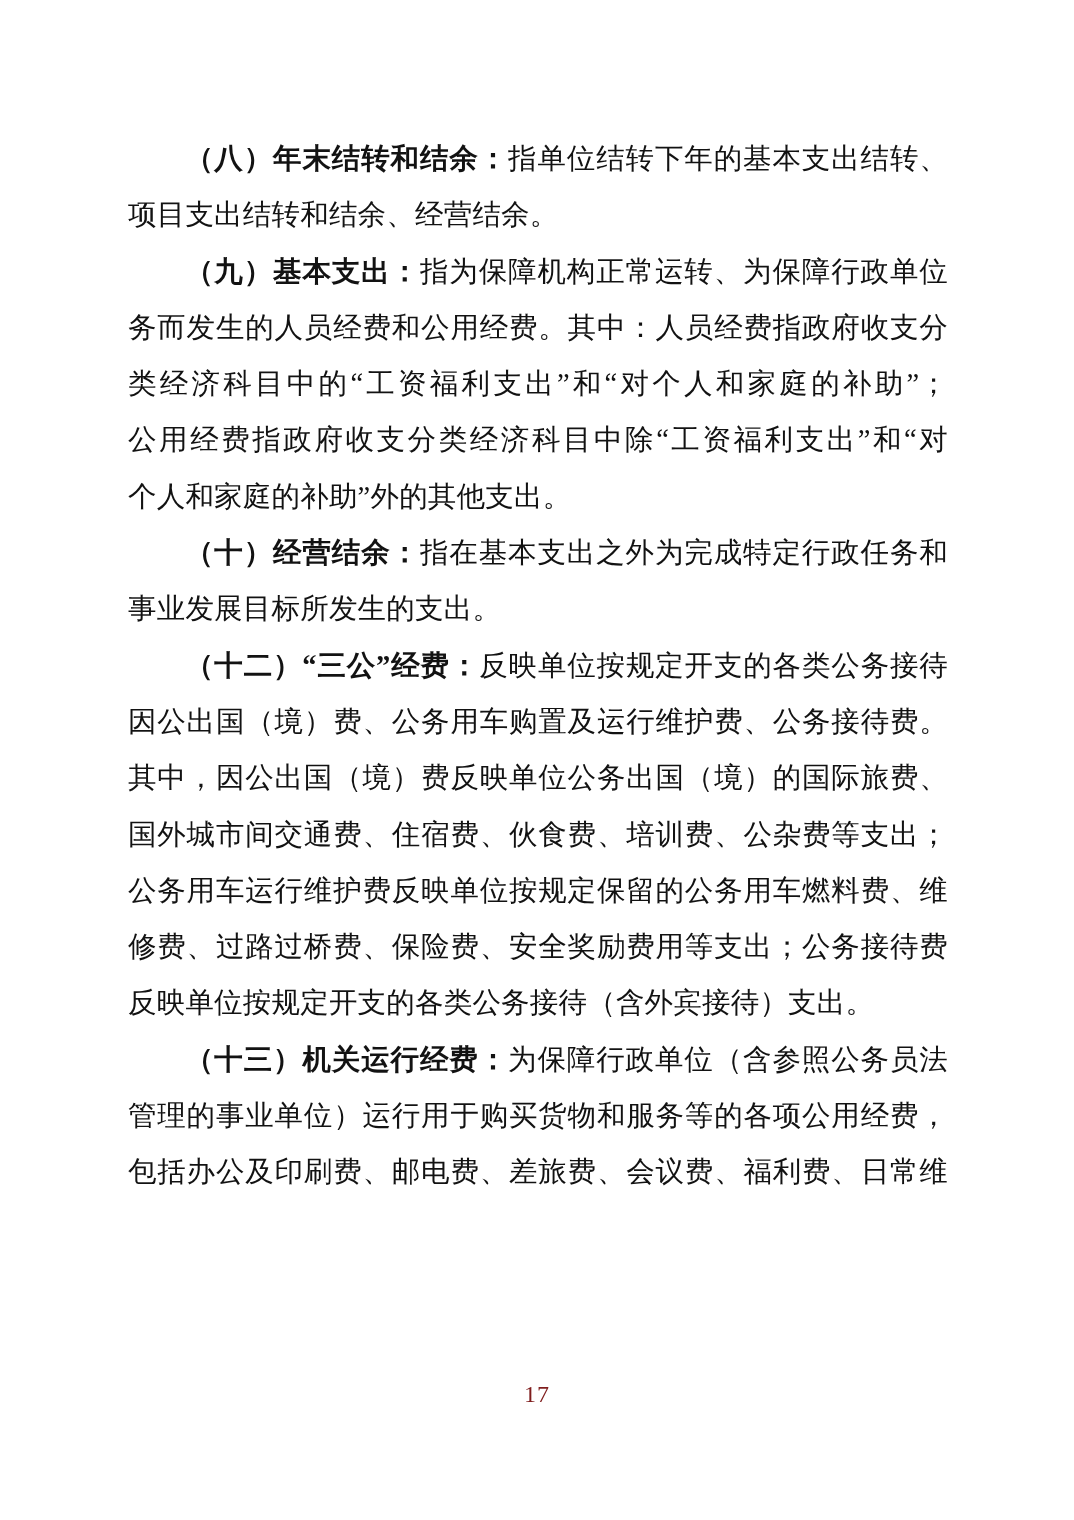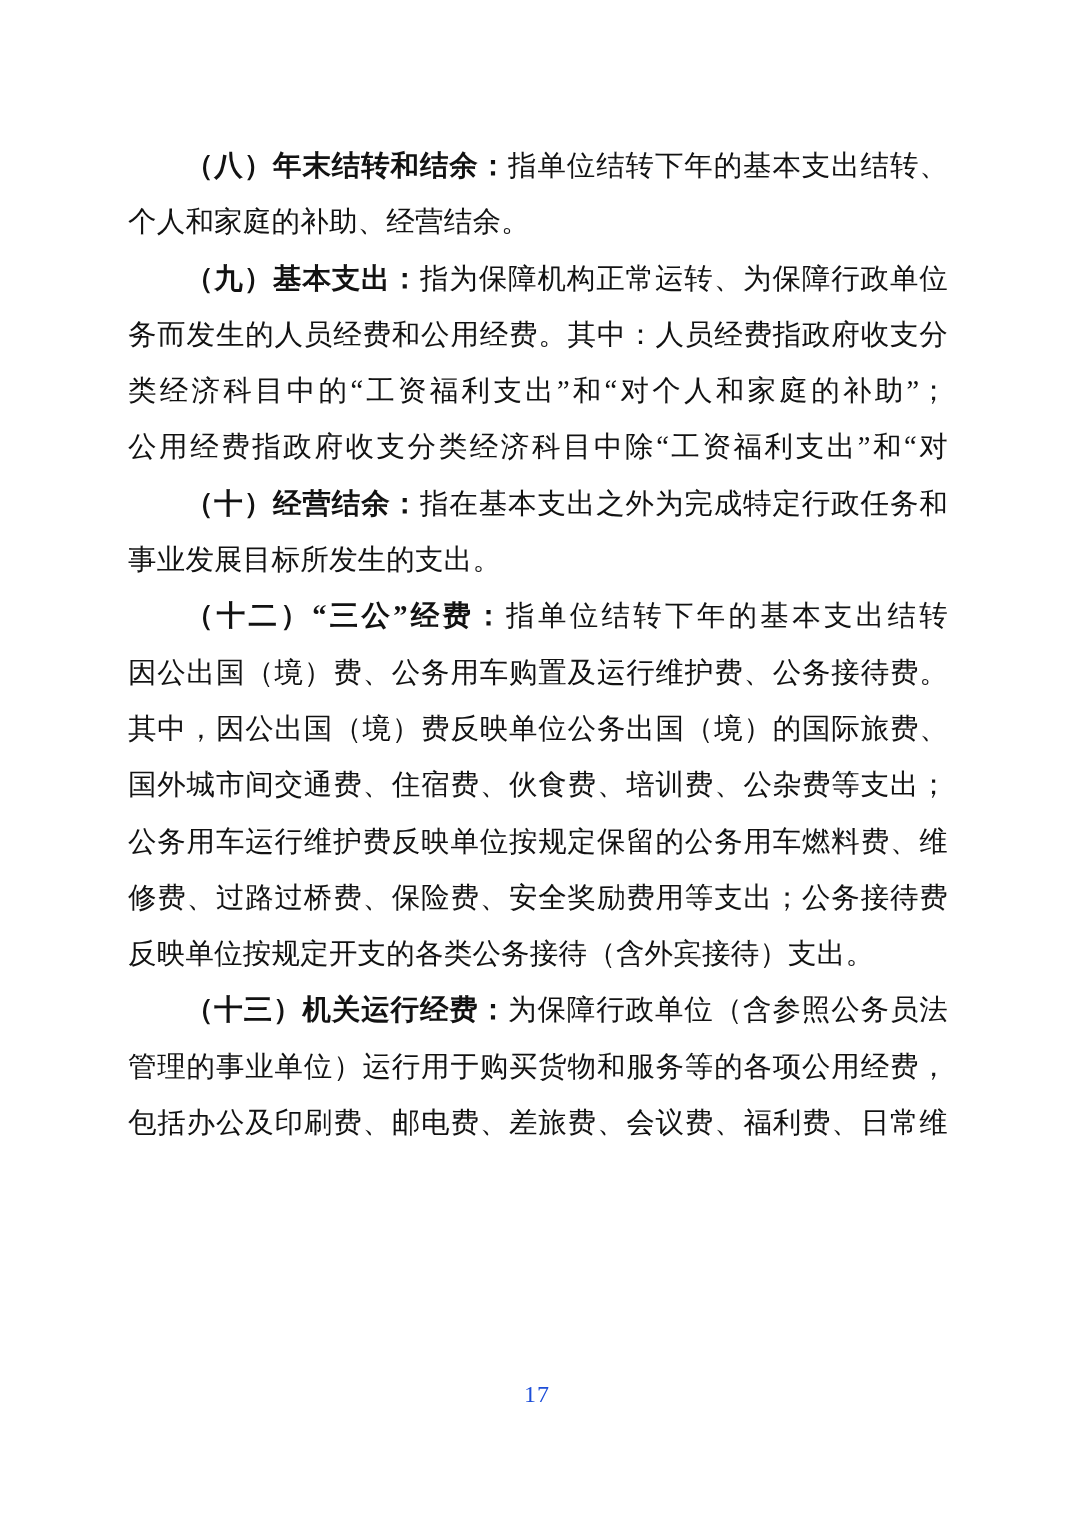--- a/index.html
+++ b/index.html
@@ -13,21 +13,21 @@
     height: 1520px;
     margin: 0 auto;
     background: #ffffff;
     font-family: "Liberation Serif", "DejaVu Serif", serif;
     color: #121212;
     overflow: hidden;
   }
   .text-block {
     position: absolute;
     left: 128px;
-    top: 138px;
+    top: 131px;
     width: 820px;
   }
   .line {
     height: 56.3px;
     line-height: 56.3px;
     font-size: 28.5px;
     overflow: hidden;
     text-align: left;
     letter-spacing: 0.2px;
   }
@@ -42,37 +42,38 @@
     font-weight: bold;
   }
   .page-number {
     position: absolute;
     left: 0;
     top: 1381px;
     width: 100%;
     text-align: center;
     font-size: 24px;
     letter-spacing: 1px;
-    color: #1d4ed8;
+    color: #7f1d1d;
   }
 </style>
 </head>
 <body>
 
 <div class="page">
   <div class="text-block">
       <div class="line justify indent"><span class="term">（八）年末结转和结余：</span><span class="body-text">指单位结转下年的基本支出结转、</span></div>
-      <div class="line"><span class="body-text">个人和家庭的补助、经营结余。</span></div>
+      <div class="line"><span class="body-text">项目支出结转和结余、经营结余。</span></div>
       <div class="line justify indent"><span class="term">（九）基本支出：</span><span class="body-text">指为保障机构正常运转、为保障行政单位</span></div>
       <div class="line justify"><span class="body-text">务而发生的人员经费和公用经费。其中：人员经费指政府收支分</span></div>
       <div class="line justify"><span class="body-text">类经济科目中的“工资福利支出”和“对个人和家庭的补助”；</span></div>
       <div class="line justify"><span class="body-text">公用经费指政府收支分类经济科目中除“工资福利支出”和“对</span></div>
+      <div class="line"><span class="body-text">个人和家庭的补助”外的其他支出。</span></div>
       <div class="line justify indent"><span class="term">（十）经营结余：</span><span class="body-text">指在基本支出之外为完成特定行政任务和</span></div>
       <div class="line"><span class="body-text">事业发展目标所发生的支出。</span></div>
-      <div class="line justify indent"><span class="term">（十二）“三公”经费：</span><span class="body-text">指单位结转下年的基本支出结转</span></div>
+      <div class="line justify indent"><span class="term">（十二）“三公”经费：</span><span class="body-text">反映单位按规定开支的各类公务接待</span></div>
       <div class="line justify"><span class="body-text">因公出国（境）费、公务用车购置及运行维护费、公务接待费。</span></div>
       <div class="line justify"><span class="body-text">其中，因公出国（境）费反映单位公务出国（境）的国际旅费、</span></div>
       <div class="line justify"><span class="body-text">国外城市间交通费、住宿费、伙食费、培训费、公杂费等支出；</span></div>
       <div class="line justify"><span class="body-text">公务用车运行维护费反映单位按规定保留的公务用车燃料费、维</span></div>
       <div class="line justify"><span class="body-text">修费、过路过桥费、保险费、安全奖励费用等支出；公务接待费</span></div>
       <div class="line"><span class="body-text">反映单位按规定开支的各类公务接待（含外宾接待）支出。</span></div>
       <div class="line justify indent"><span class="term">（十三）机关运行经费：</span><span class="body-text">为保障行政单位（含参照公务员法</span></div>
       <div class="line justify"><span class="body-text">管理的事业单位）运行用于购买货物和服务等的各项公用经费，</span></div>
       <div class="line justify"><span class="body-text">包括办公及印刷费、邮电费、差旅费、会议费、福利费、日常维</span></div>
     </div>

